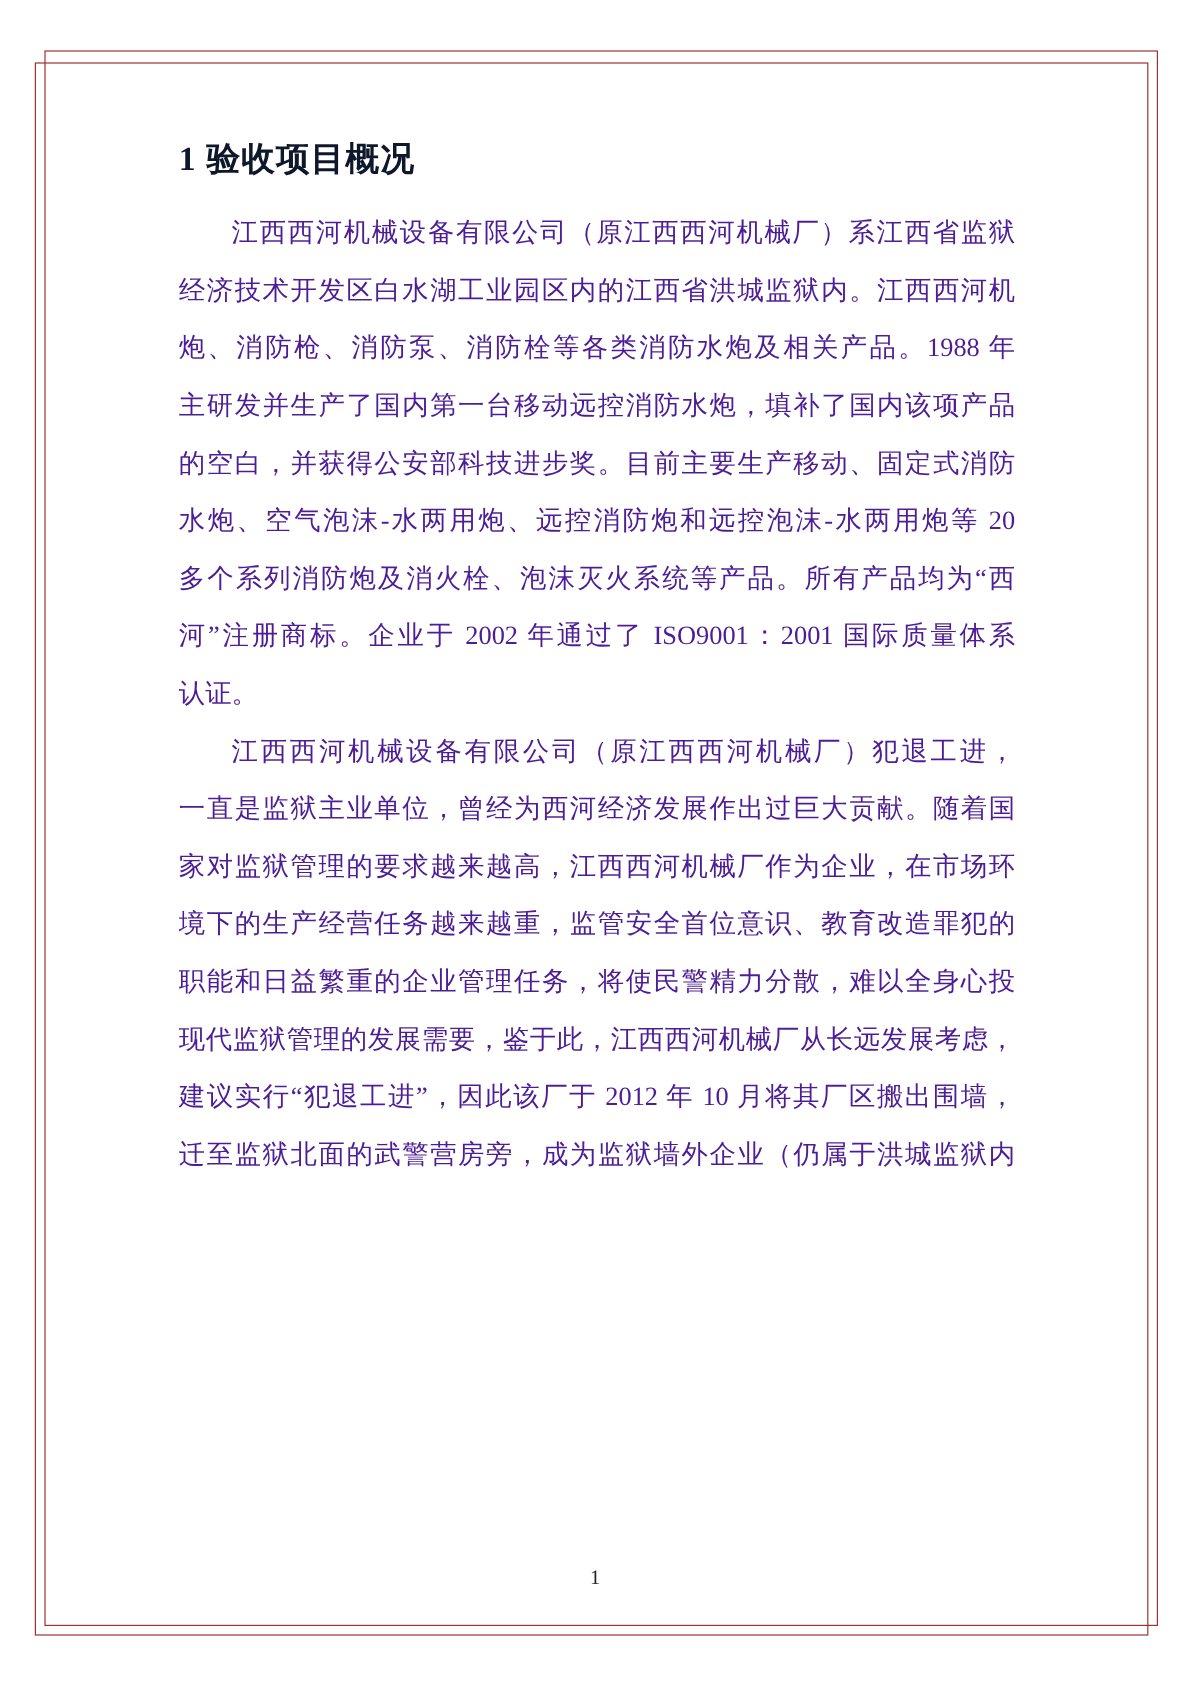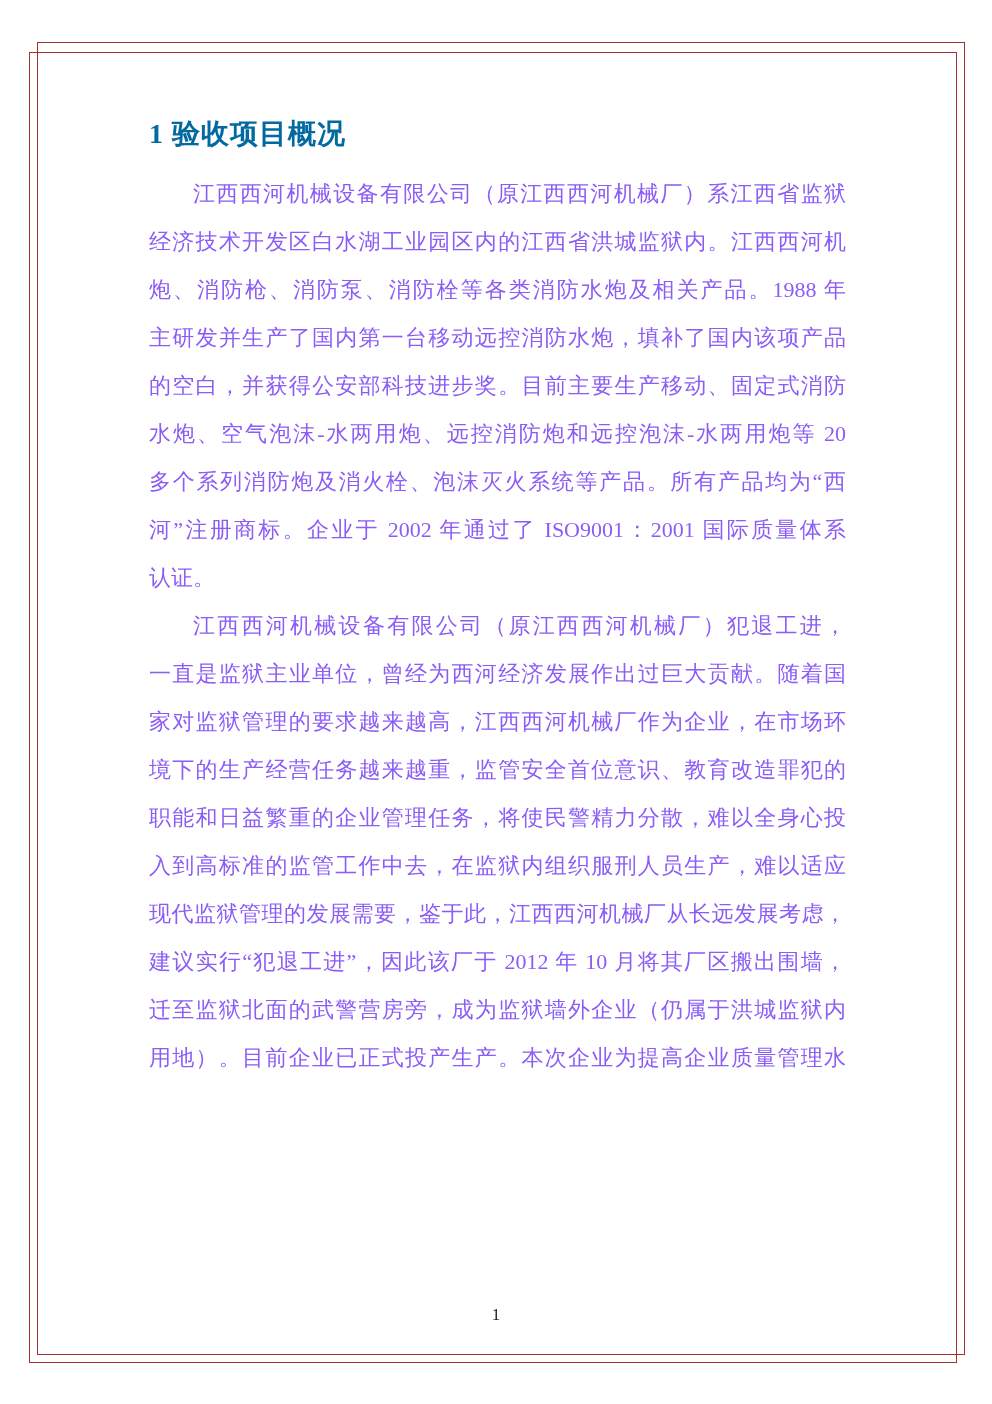--- a/index.html
+++ b/index.html
@@ -42,35 +42,35 @@
   }
   .heading {
     margin: 0;
     height: 56px;
     padding-top: 6px;
     box-sizing: content-box;
     font-size: 28px;
     line-height: 40px;
     font-weight: bold;
     letter-spacing: 1px;
-    color: #0369a1;
+    color: #0f172a;
   }
   .para {
     margin: 0;
     padding: 0;
   }
   .line {
     height: 48px;
     line-height: 48px;
     font-size: 22px;
     text-align: justify;
     text-align-last: justify;
     overflow: hidden;
     white-space: nowrap;
-    color: #8b5cf6;
+    color: #4c1d95;
   }
   .line.last {
     text-align-last: left;
   }
   .line.first {
     text-indent: 44px;
   }
   .page-number {
     position: absolute;
     left: 0;
@@ -102,23 +102,21 @@
           <div class="line">多个系列消防炮及消火栓、泡沫灭火系统等产品。所有产品均为“西</div>
           <div class="line">河”注册商标。企业于 2002 年通过了 ISO9001：2001 国际质量体系</div>
           <div class="line last">认证。</div>
         </div>
         <div class="para">
           <div class="line first">江西西河机械设备有限公司（原江西西河机械厂）犯退工进，</div>
           <div class="line">一直是监狱主业单位，曾经为西河经济发展作出过巨大贡献。随着国</div>
           <div class="line">家对监狱管理的要求越来越高，江西西河机械厂作为企业，在市场环</div>
           <div class="line">境下的生产经营任务越来越重，监管安全首位意识、教育改造罪犯的</div>
           <div class="line">职能和日益繁重的企业管理任务，将使民警精力分散，难以全身心投</div>
-          <div class="line">入到高标准的监管工作中去，在监狱内组织服刑人员生产，难以适应</div>
           <div class="line">现代监狱管理的发展需要，鉴于此，江西西河机械厂从长远发展考虑，</div>
           <div class="line">建议实行“犯退工进”，因此该厂于 2012 年 10 月将其厂区搬出围墙，</div>
           <div class="line">迁至监狱北面的武警营房旁，成为监狱墙外企业（仍属于洪城监狱内</div>
-          <div class="line">用地）。目前企业已正式投产生产。本次企业为提高企业质量管理水</div>
         </div>
       </div>
   </div>
 
   <div class="page-number">1</div>
 </div>
 
 </body></html>

